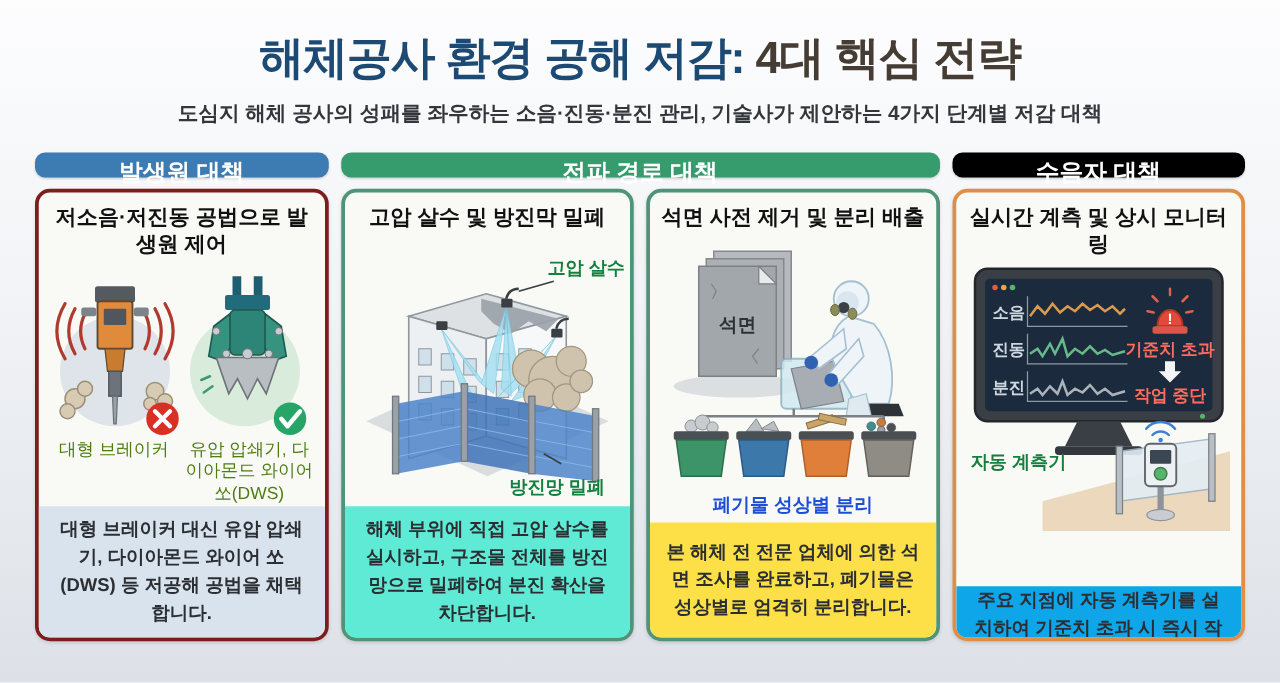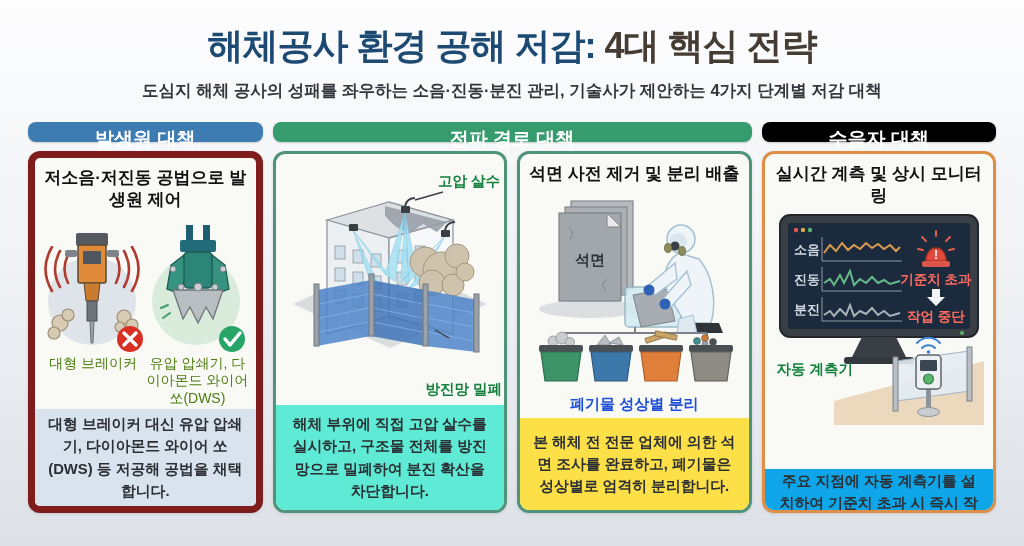--- a/index.html
+++ b/index.html
@@ -23,21 +23,21 @@
   }
   .sec-blue { background:#3d7cb2; grid-column:1; }
   .sec-green { background:#379c6d; grid-column:2 / span 2; }
   .sec-orange { background:#000000; grid-column:4; }
 
   .cards { margin-top:9px; }
   .card {
     height:362px; background:#f9faf6; border-radius:12px; overflow:hidden;
     display:flex; flex-direction:column; box-shadow:0 1px 3px rgba(0,0,0,.12);
   }
-  .card-1 { border:7px solid #7f1d1d;align-items:flex-end; }
+  .card-1 { border:3px solid #7f1d1d;align-items:flex-end; }
   .card-2, .card-3 { border:3px solid #4f9478; }
   .card-4 { border:3px solid #df8f45; }
   .card-title {
     text-align:center; font-size:17px; font-weight:800; color:#111;
     padding:9px 6px 2px; line-height:1.28;
   }
   .card-art { position:relative; flex:1; }
   .card-art svg { display:block; margin:0 auto; }
   .art-label {
     position:absolute; font-size:14.5px; font-weight:800; color:#15803d; white-space:nowrap;
@@ -135,20 +135,21 @@
       </svg>
       <div class="machine-labels">
         <div>대형 브레이커</div>
         <div>유압 압쇄기, 다이아몬드 와이어 쏘(DWS)</div>
       </div>
     </div>
     <div class="card-footer cf-1">대형 브레이커 대신 유압 압쇄기, 다이아몬드 와이어 쏘(DWS) 등 저공해 공법을 채택합니다.</div>
   </div>
 
   <div class="card card-2">
+    <div class="card-title">고압 살수 및 방진막 밀폐</div>
     <div class="card-art">
       <svg width="210" height="200" viewBox="0 0 210 200">
         <polygon points="8,150 105,106 202,150 105,194" fill="#d9dde0"></polygon>
 
         <polygon points="42,66 104,48 168,66 104,84" fill="#dde1e4" stroke="#8f979e" stroke-width="1.3"></polygon>
         <polygon points="42,66 104,84 104,162 42,180" fill="#edf0f2" stroke="#8f979e" stroke-width="1.3"></polygon>
         <polygon points="104,84 168,66 168,180 104,162" fill="#f7f8f9" stroke="#8f979e" stroke-width="1.3"></polygon>
         <polygon points="100,52 162,68 152,78 138,70 124,80 110,72 100,62" fill="#9aa1a8" opacity="0.9"></polygon>
         <g fill="#cfe0ea" stroke="#8f979e" stroke-width="0.8">
           <rect x="50" y="92" width="10" height="13"></rect>
@@ -207,21 +208,21 @@
           <g fill="#9aa1a8" stroke="#70777d" stroke-width="1">
             <rect x="29" y="130" width="5" height="62"></rect>
               <rect x="84" y="120" width="5" height="62"></rect>
             <rect x="138" y="130" width="5" height="62"></rect>
               <rect x="189" y="140" width="5" height="58"></rect>
           </g>
         </g>
         <path d="M150,176 L164,184" stroke="#3a3f44" stroke-width="1.4"></path>
       </svg>
       <div class="art-label" style="top:18px; right:4px;">고압 살수</div>
-      <div class="art-label" style="bottom:6px; right:2px;">방진망 밀폐</div>
+      <div class="art-label" style="bottom:6px; right:20px;">방진망 밀폐</div>
     </div>
     <div class="card-footer cf-2">해체 부위에 직접 고압 살수를 실시하고, 구조물 전체를 방진망으로 밀폐하여 분진 확산을 차단합니다.</div>
   </div>
 
   <div class="card card-3">
     <div class="card-title">석면 사전 제거 및 분리 배출</div>
     <div class="card-art">
       <svg width="210" height="196" viewBox="0 0 210 196">
         <ellipse cx="62" cy="122" rx="52" ry="9" fill="#dcdfe2"></ellipse>
 

